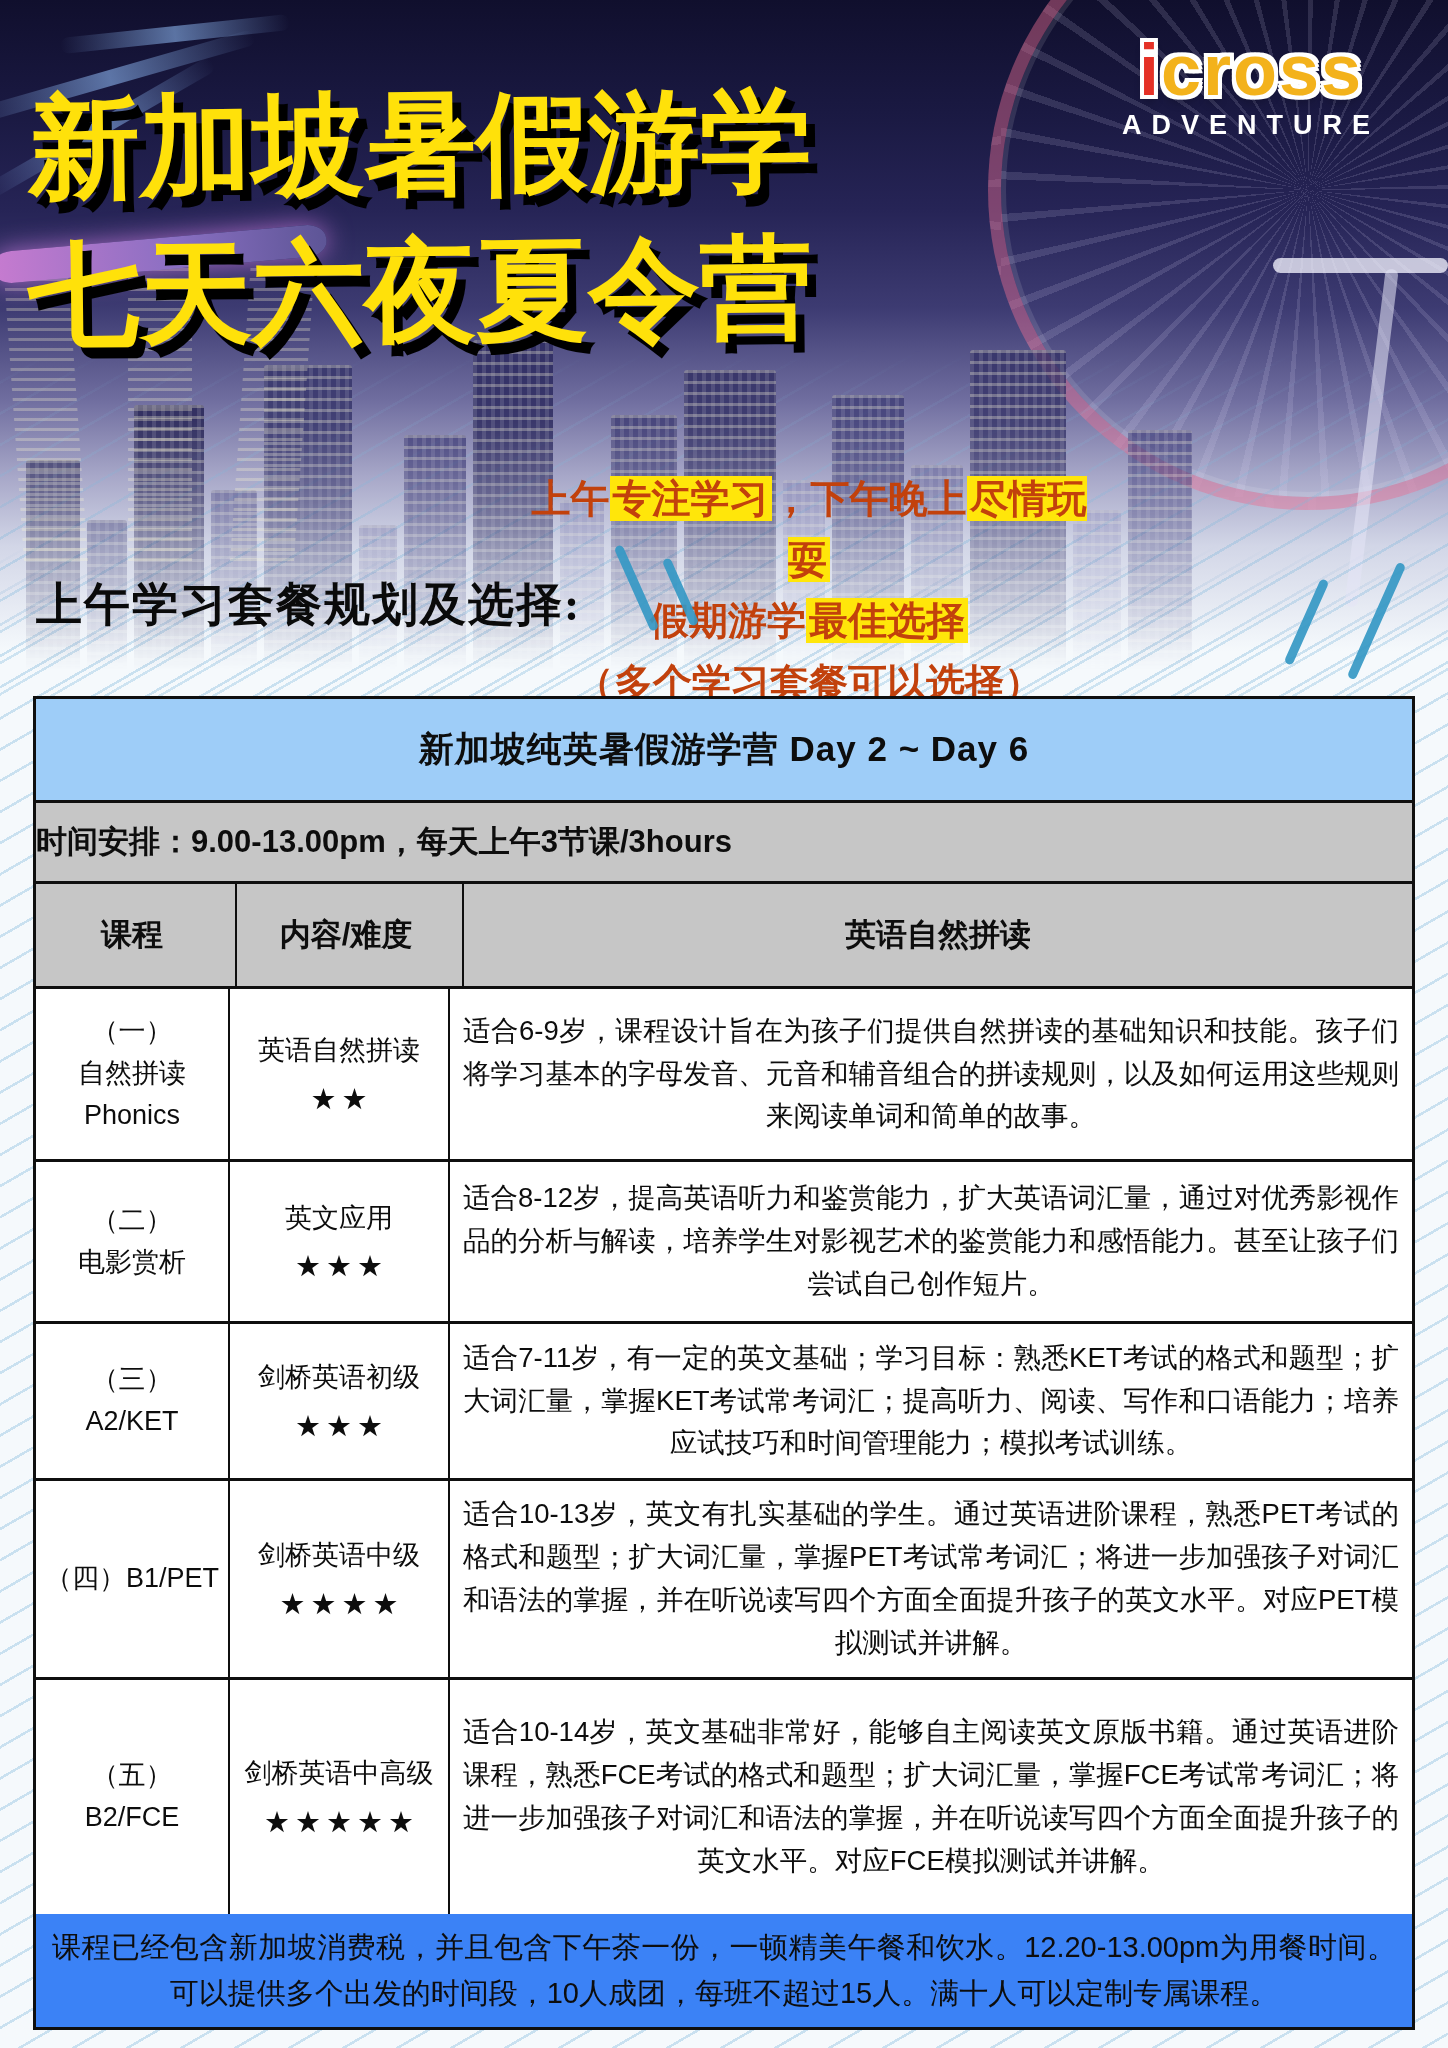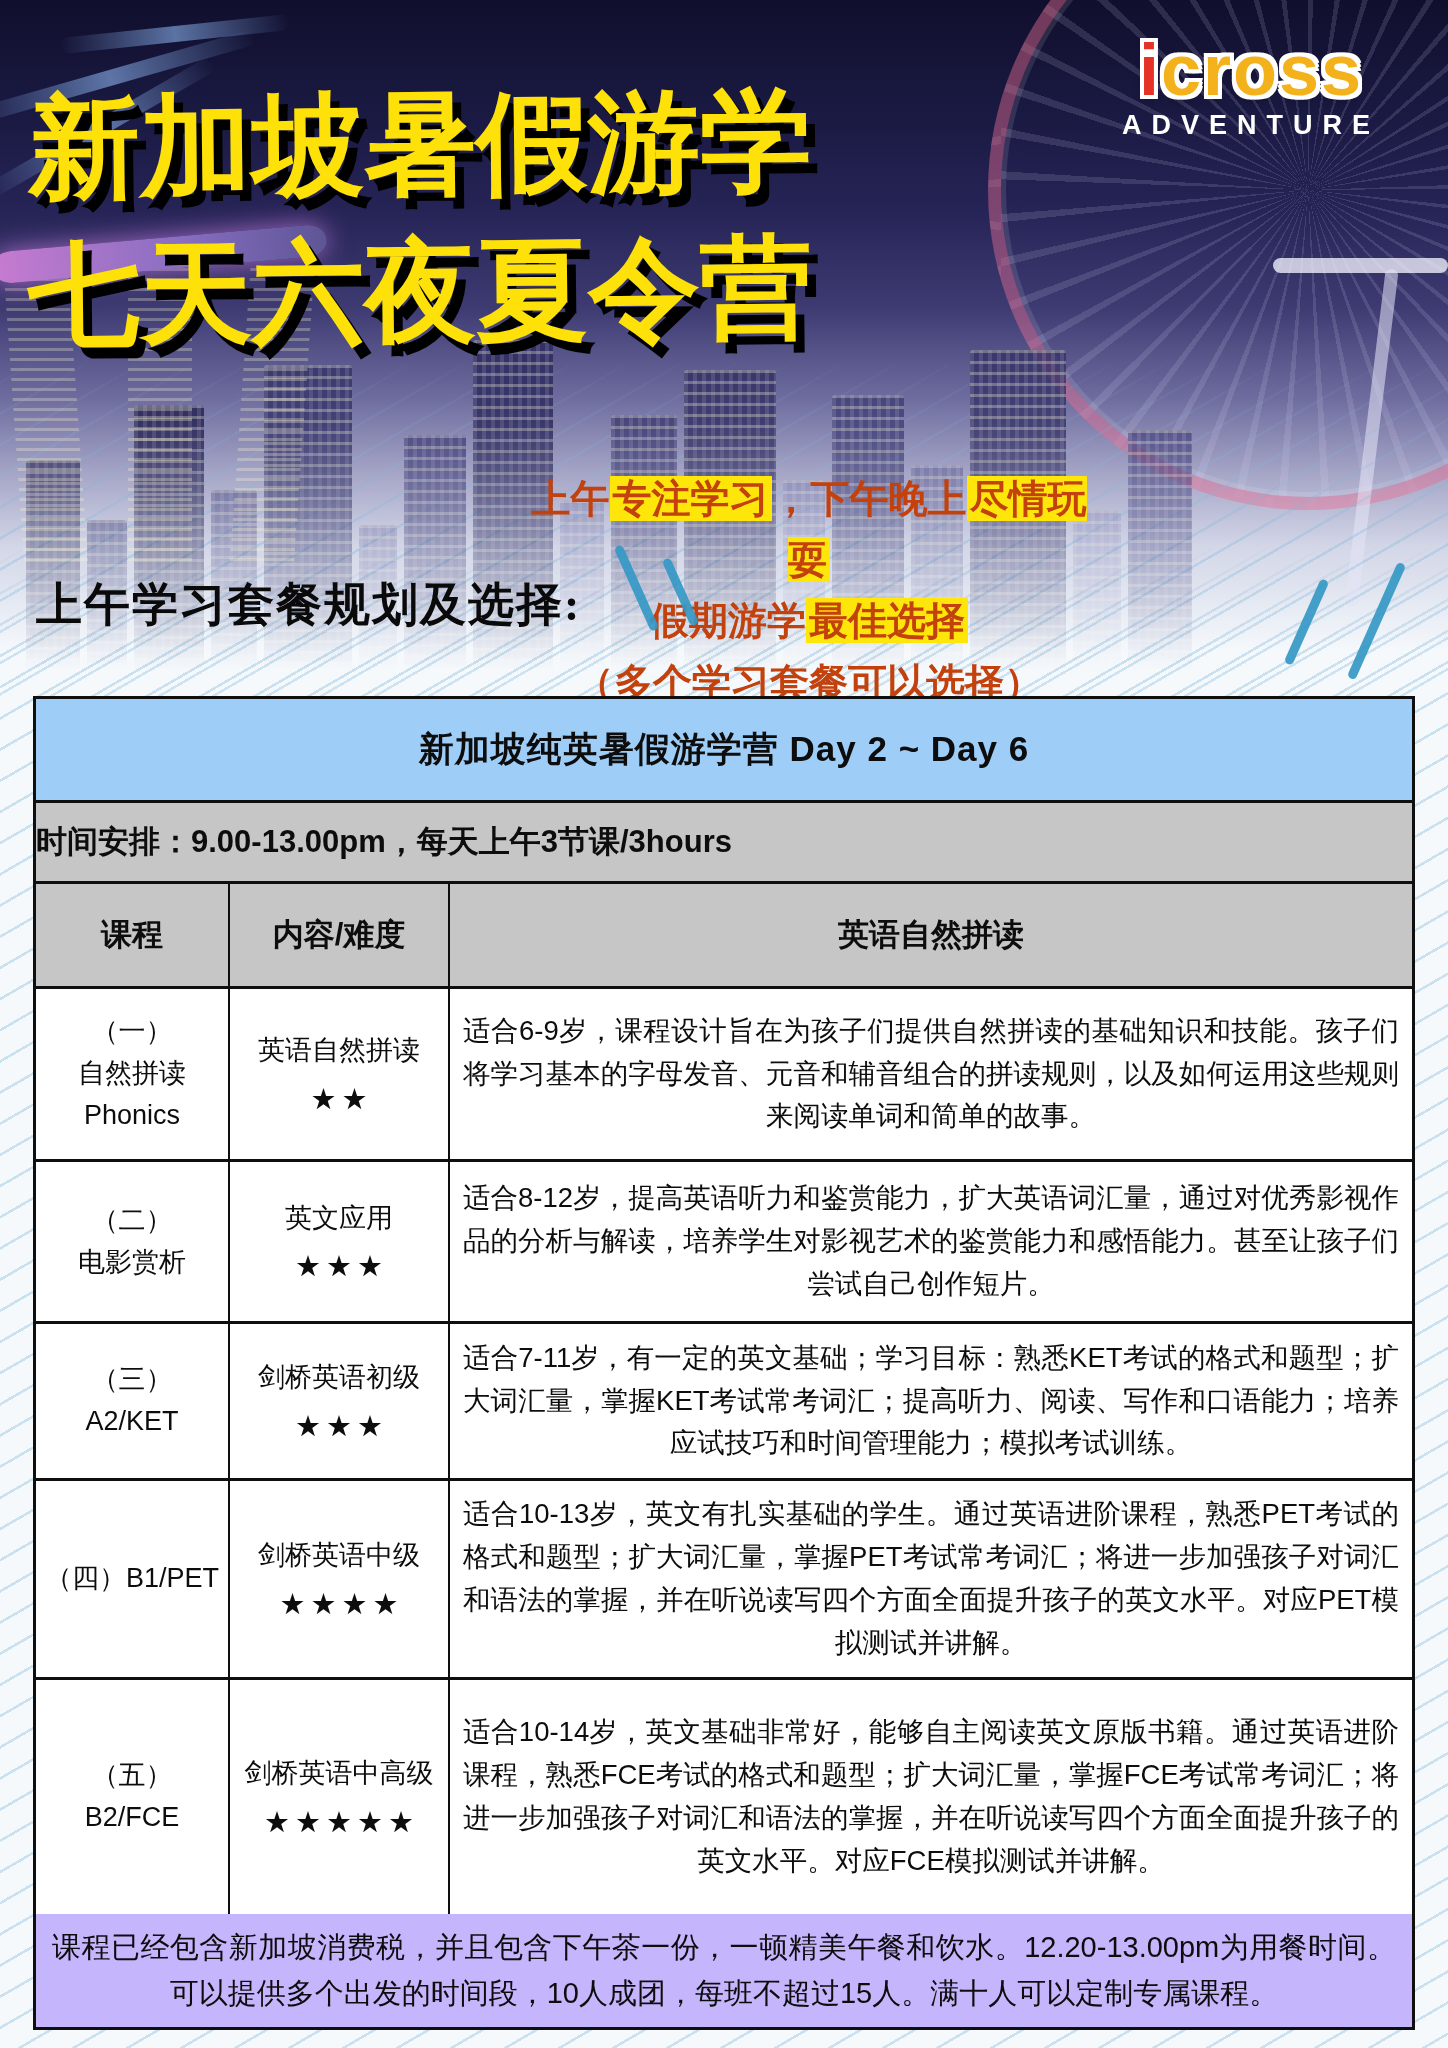--- a/index.html
+++ b/index.html
@@ -83,30 +83,30 @@
   #rows-host{display:contents;}
   .t-title{height:101px; background:var(--table-header-blue); text-align:center;
     font-size:35px; font-weight:700; letter-spacing:1px;}
   .t-schedule{height:81px; background:var(--table-gray); text-align:left; font-size:31px; font-weight:700;}
   .grid{flex-direction:row; display:flex;}
   .gc{display:flex; flex-direction:column; align-items:center; justify-content:center; text-align:center;}
   .gc + .gc{border-left:2.5px solid #0f0f0f;}
   .col-course{width:192px; flex:none;}
   .col-level{width:220px; flex:none;}
   .col-detail{flex:1 1 auto;}
-  .t-colhead{height:105px; background:var(--table-gray); font-size:31px; font-weight:700;}
+  .t-colhead{height:105px; background:var(--table-gray); font-size:31px; font-weight:700;gap:7px;}
   .t-datarow{background:#fff;}
   .c-course{font-size:27px; line-height:1.55; padding:4px 2px;}
   .c-course div{white-space:nowrap;}
   .level-name{font-size:27px; line-height:1.4; white-space:nowrap;}
   .stars{font-size:29px; letter-spacing:5px; margin-top:12px; text-indent:5px;}
   .c-detail{padding:8px 13px; align-items:stretch;}
   .detail-text{width:100%; font-size:27.5px; line-height:1.56; text-align:justify; text-align-last:center;
     text-justify:inter-ideograph;}
-  .t-footer{min-height:92px; background:#c4b5fd; padding:10px 16px;}
+  .t-footer{min-height:92px; background:#3b82f6; padding:10px 16px;}
   .t-footer .detail-text{font-size:29px; line-height:1.6;}
 </style>
 </head>
 <body>
 
 <div class="hero">
   <div class="sky"></div>
   <div class="beam b1"></div>
   <div class="beam b2"></div>
   <div class="beam b3"></div>

